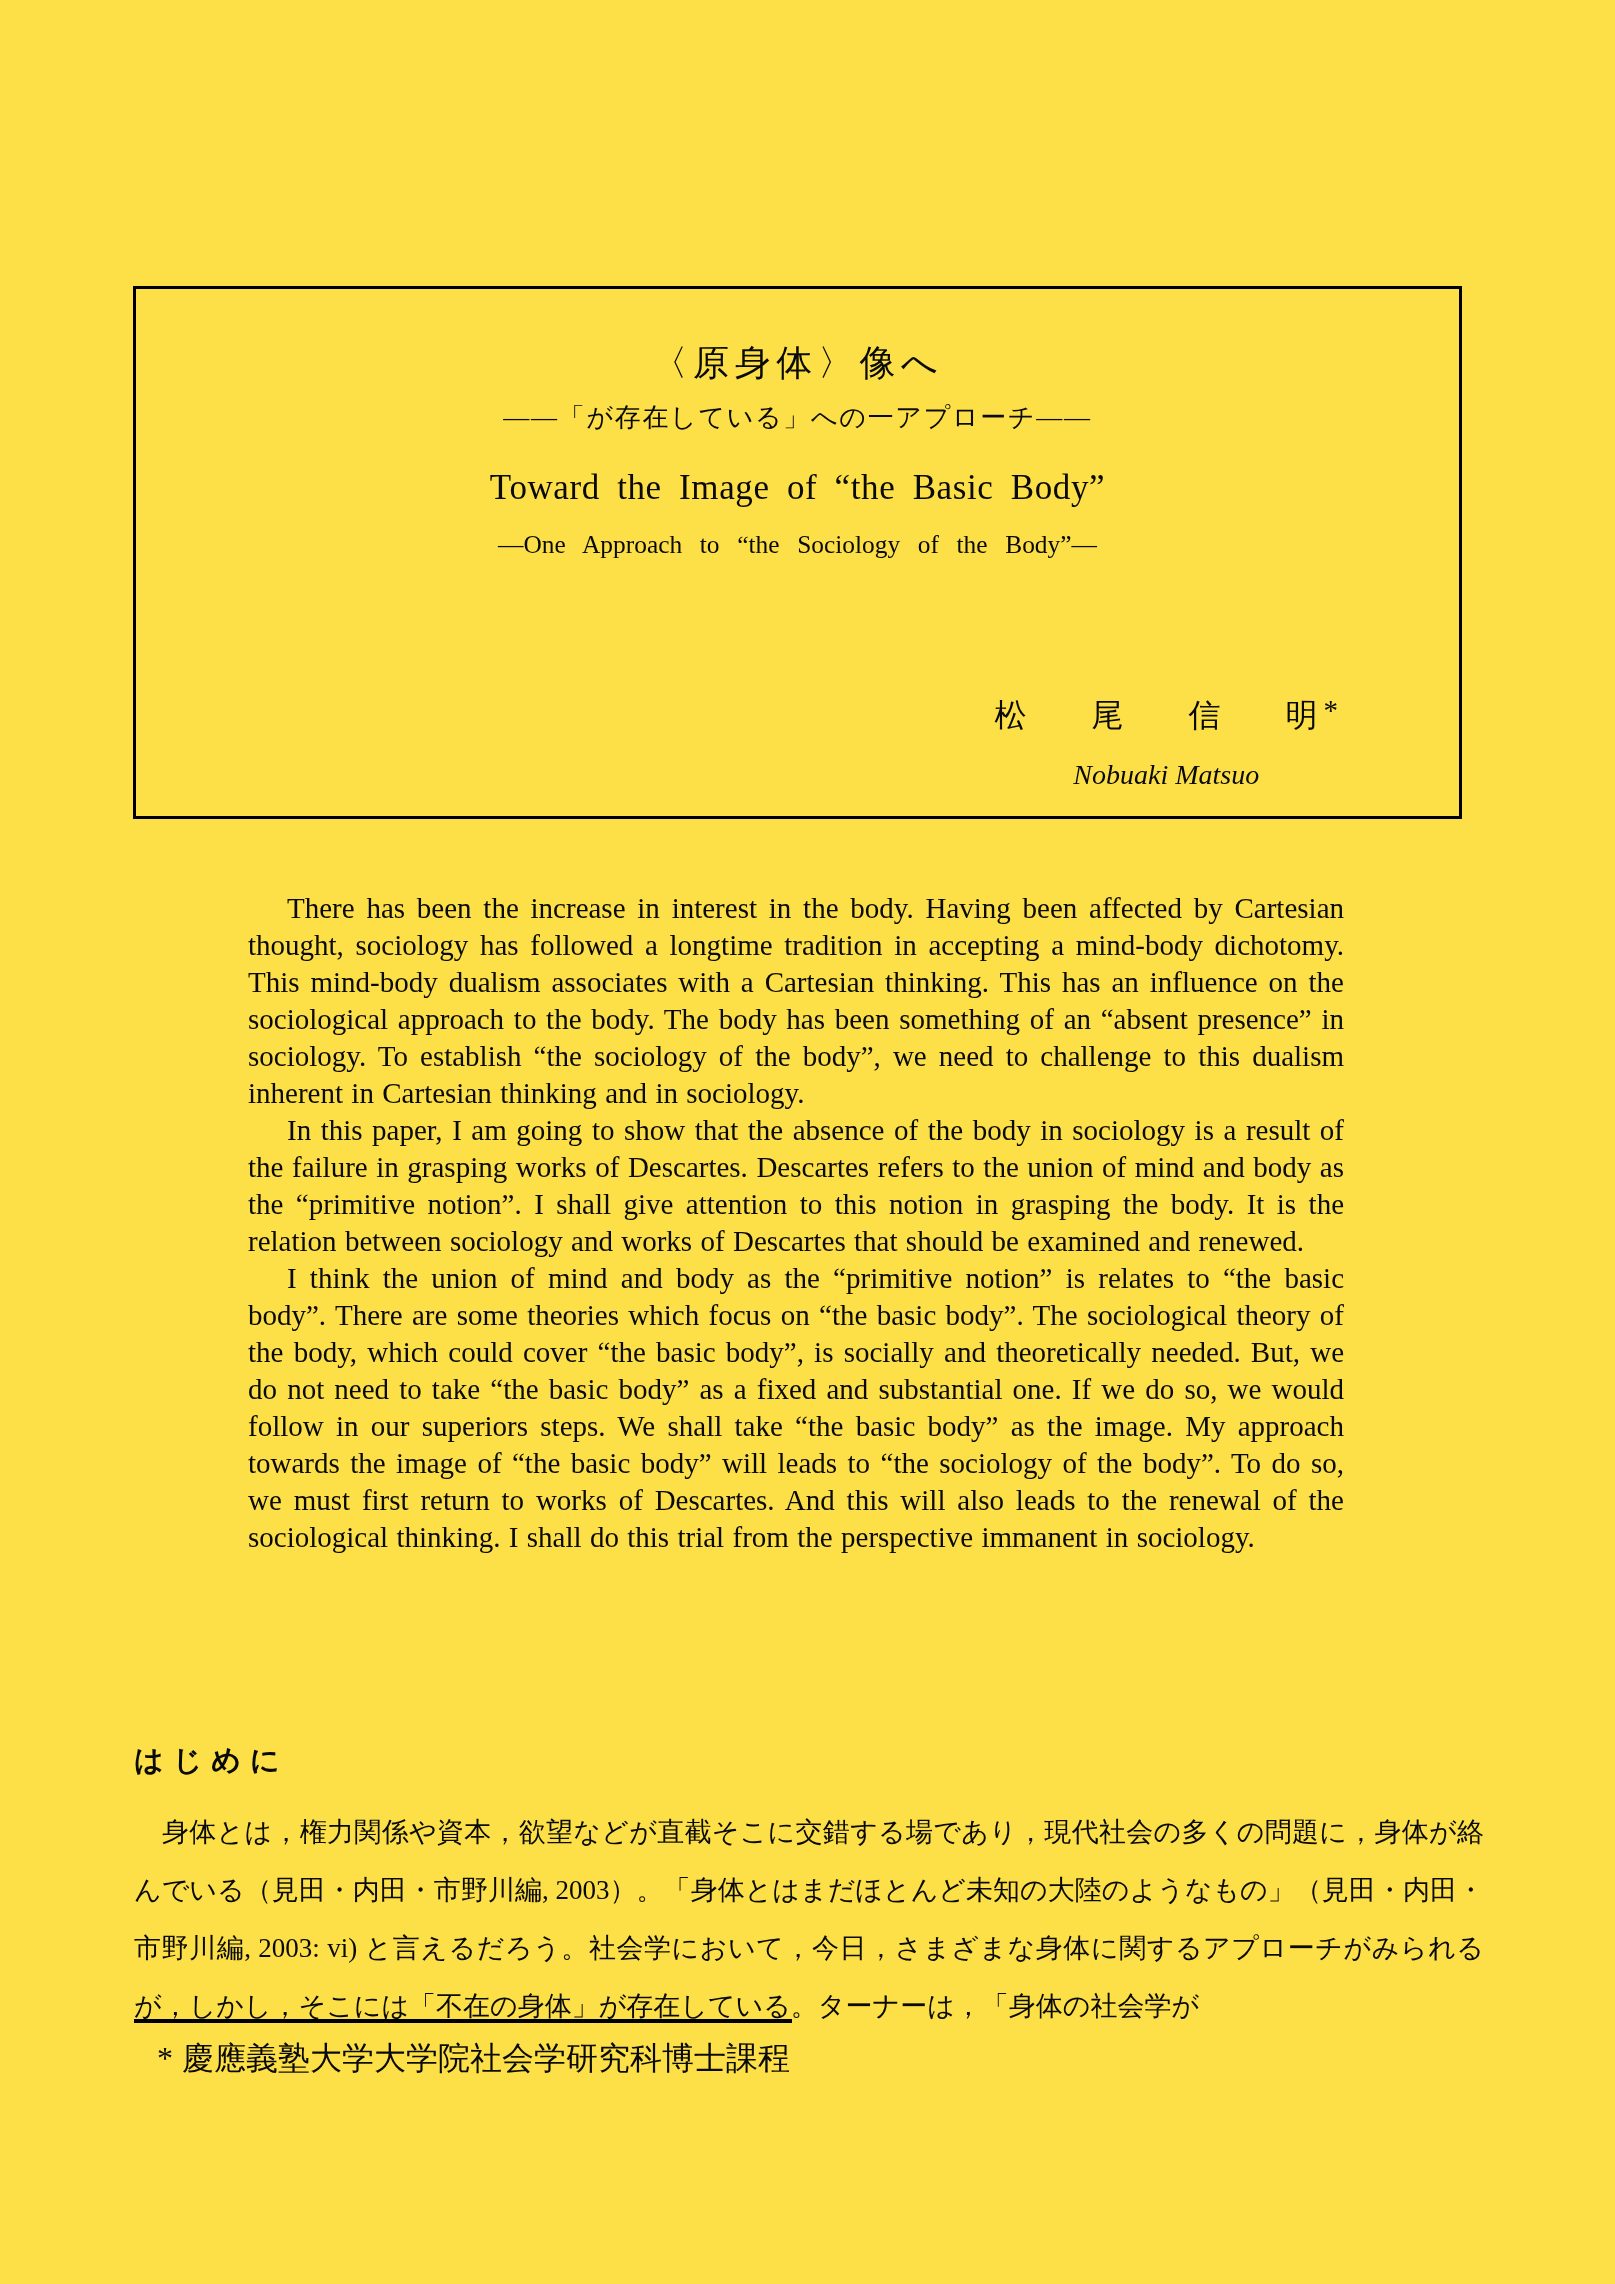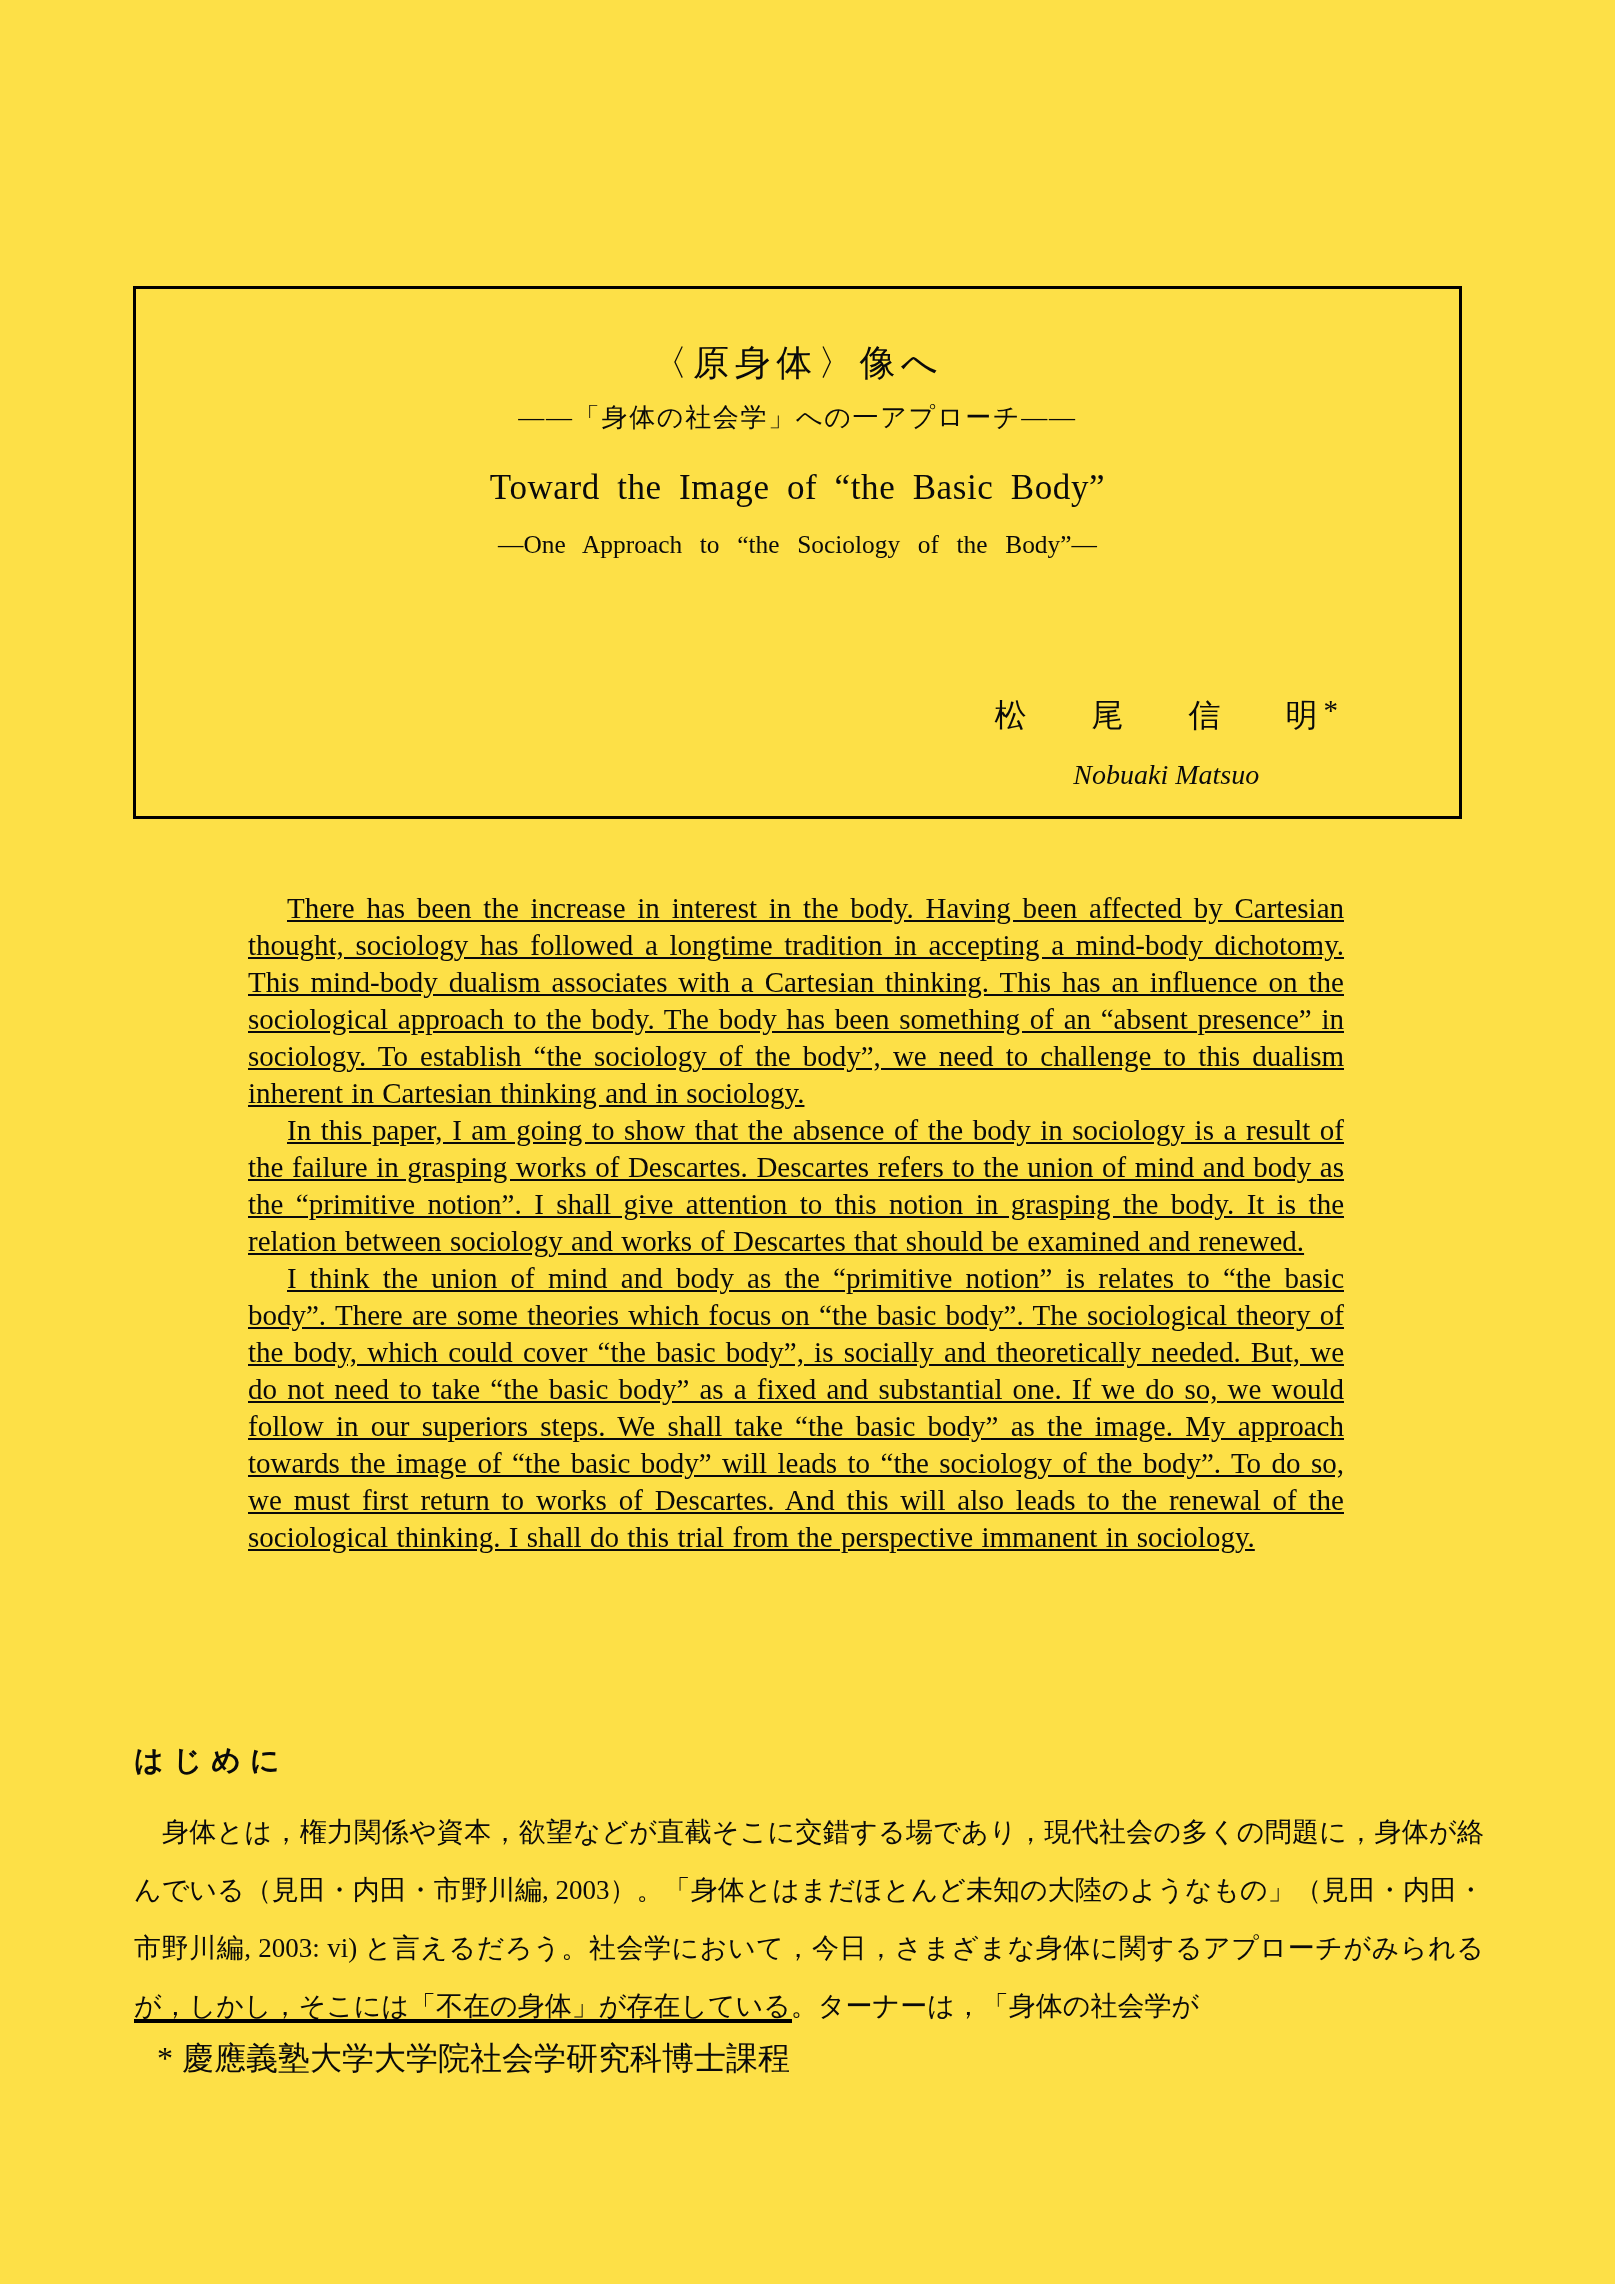--- a/index.html
+++ b/index.html
@@ -65,21 +65,21 @@
   
   .abstract {
     position: absolute;
     left: 248px; top: 890px;
     width: 1096px;
     font-size: 29px;
     line-height: 37px;
     text-align: justify;
     word-spacing: 1.1px;
   }
-  .abstract p { margin: 0; text-indent: 39px; text-decoration: underline; }
+  .abstract p { margin: 0; text-indent: 39px; }
 
   
   .section-heading {
     position: absolute;
     left: 134px; top: 1741px;
     margin: 0;
     font-family: "Liberation Sans", sans-serif;
     font-weight: 700;
     font-size: 29px;
     letter-spacing: 9px;
@@ -111,21 +111,21 @@
   }
   .fn-marker { margin-right: 9px; }
 </style>
 </head>
 <body>
 
 <div class="page">
 
   <div class="title-box">
     <div class="title-ja">〈原身体〉像へ</div>
-    <div class="subtitle-ja">——「身体の社会学」への一アプローチ——</div>
+    <div class="subtitle-ja">——「が存在している」への一アプローチ——</div>
     <div class="title-en">Toward the Image of “the Basic Body”</div>
     <div class="subtitle-en">—One Approach to “the Sociology of the Body”—</div>
 
     <div class="author-block">
       <div class="author-ja">
         <span class="author-name-ja">松尾信明</span><span class="author-asterisk">*</span>
       </div>
       <div class="author-en">Nobuaki Matsuo</div>
     </div>
   </div>

